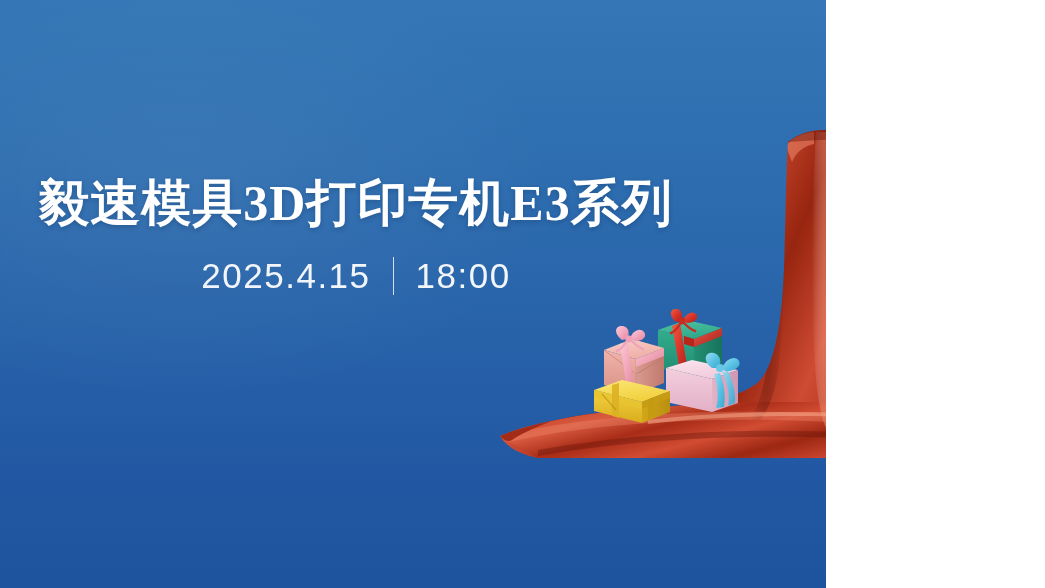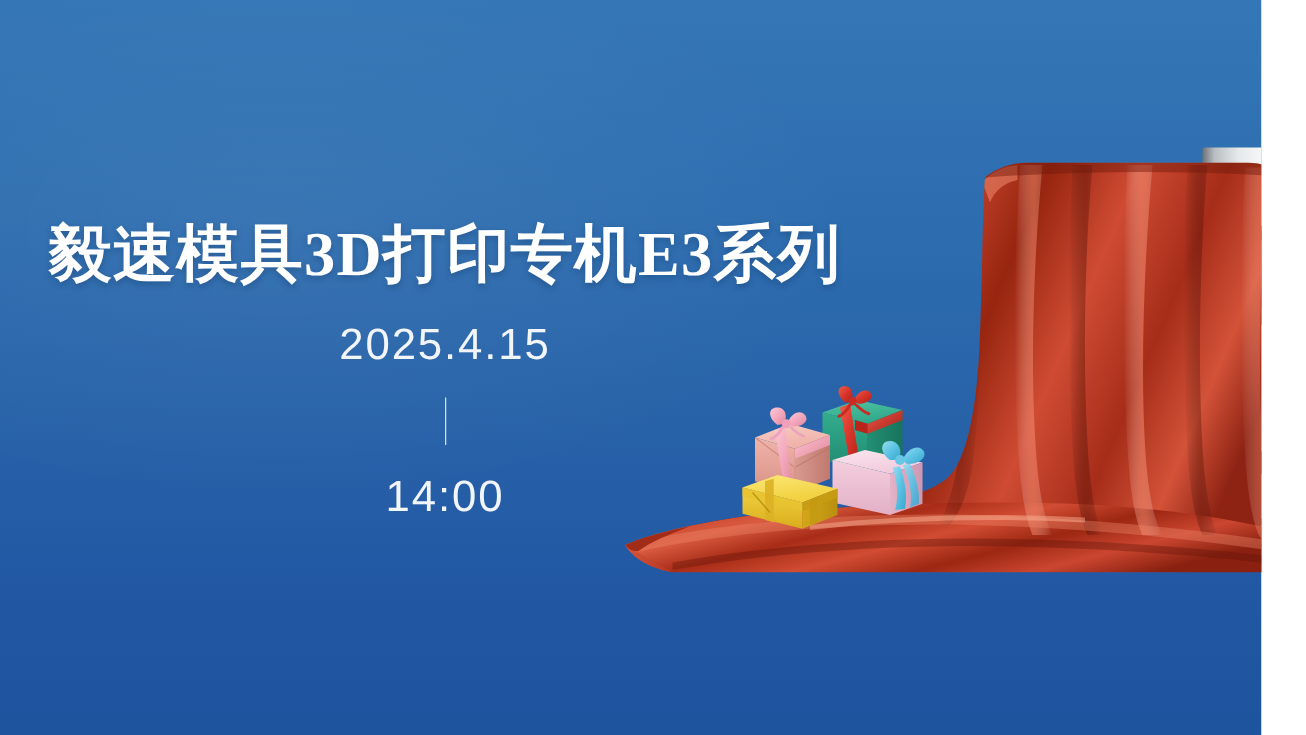--- a/index.html
+++ b/index.html
@@ -3,21 +3,21 @@
 <meta charset="utf-8">
 <title>Event Banner</title>
 <style>
   html, body {
     margin: 0;
     padding: 0;
     background: #ffffff;
   }
   #banner {
     position: relative;
-    width: 1009px;
+    width: 826px;
     height: 588px;
     overflow: hidden;
     font-family: "Liberation Sans", "DejaVu Sans", sans-serif;
     background: linear-gradient(180deg, #3476b6 0%, #2e6eb0 28%, #2863a9 55%, #2258a3 80%, #1e539e 100%);
   }
 
   
   .bg-sheen {
     position: absolute;
     inset: 0;
@@ -145,21 +145,20 @@
     letter-spacing: 1px;
     white-space: nowrap;
     text-shadow: 0 2px 5px rgba(10,40,80,0.30);
   }
   .datetime-row {
     margin-top: 18px;
     display: flex;
     align-items: center;
     justify-content: center;
     gap: 22px;
-    flex-direction: column;
   }
   .datetime-text {
     color: #f2f6fa;
     font-family: "Liberation Sans", "DejaVu Sans", sans-serif;
     font-weight: 300;
     font-size: 35px;
     line-height: 40px;
     letter-spacing: 1.5px;
     white-space: nowrap;
   }
@@ -397,17 +396,17 @@
         <path d="M 14,88 L 28,104" stroke="#a8830c" stroke-width="1.1" fill="none" opacity="0.7"></path>
       </g>
     </svg>
   </div>
 
   <div class="text-block">
     <span class="title-line">毅速模具3D打印专机E3系列</span>
     <div class="datetime-row">
       <span class="datetime-text">2025.4.15</span>
       <span class="datetime-divider"></span>
-      <span class="datetime-text">14:00</span>
+      <span class="datetime-text">18:00</span>
     </div>
   </div>
 
 </div>
 
 </body></html>

